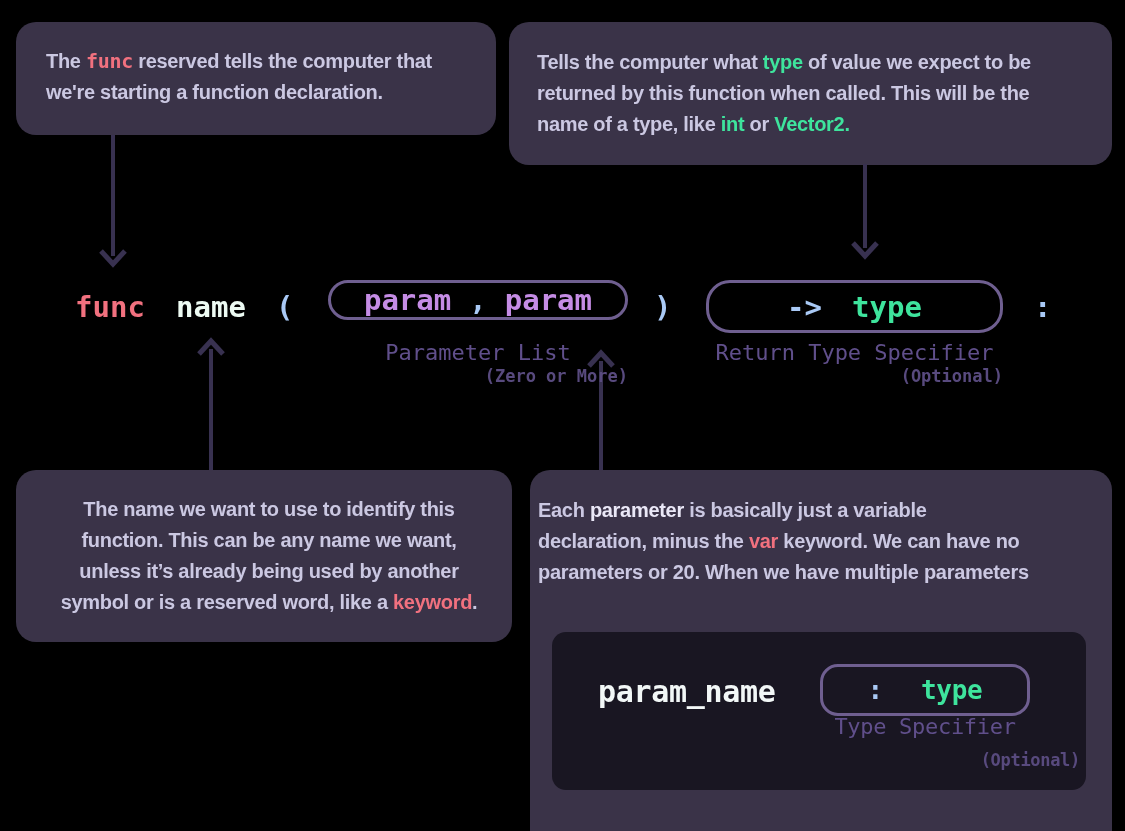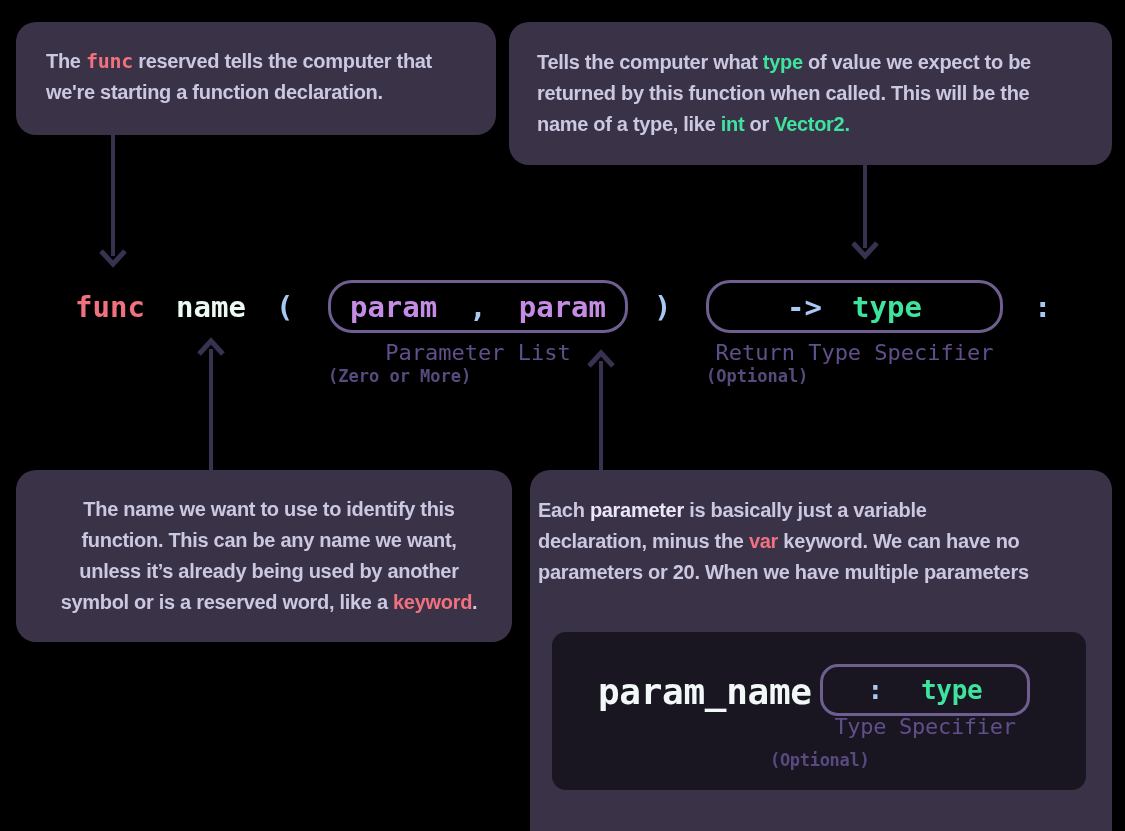--- a/index.html
+++ b/index.html
@@ -46,38 +46,38 @@
        font-weight:700;font-size:29px;line-height:34px;white-space:pre;}
   #t-func{left:75px;color:var(--red);}
   #t-name{left:176px;color:var(--name_white);}
   #t-open{left:276px;color:var(--blue);}
   #t-close{left:654px;color:var(--blue);}
   #t-colon{left:1034px;color:var(--blue);}
 
   .pill{position:absolute;border:3.5px solid var(--outline);border-radius:24px;
     display:flex;align-items:center;justify-content:center;
     font-family:"DejaVu Sans Mono",monospace;font-weight:700;font-size:29px;}
-  #pill-param{left:328px;top:280px;width:300px;height:53px;gap:32px;justify-content:center;}
+  #pill-param{left:328px;top:280px;width:300px;height:40px;gap:18px;justify-content:center;}
   #pill-ret{left:706px;top:280px;width:297px;height:53px;gap:30px;}
 
   .biglabel{position:absolute;text-align:center;color:var(--label);
     font-family:"DejaVu Sans Mono",monospace;font-weight:400;font-size:22px;
     line-height:22px;white-space:nowrap;}
-  .sublabel{position:absolute;text-align:left;color:var(--label_dim);
+  .sublabel{position:absolute;text-align:right;color:var(--label_dim);
     font-family:"DejaVu Sans Mono",monospace;font-weight:700;font-size:17px;
     line-height:17px;white-space:nowrap;}
   #lbl-plist{left:328px;width:300px;top:342px;}
   #lbl-plist-sub{left:328px;width:300px;top:368px;}
   #lbl-ret{left:693px;width:323px;top:342px;}
   #lbl-ret-sub{left:706px;width:297px;top:368px;}
 
   
   #code-box{position:absolute;left:22px;top:162px;width:534px;height:158px;
     background:var(--code_bg);border-radius:14px;}
-  #t-pname{position:absolute;left:46px;top:44px;font-size:36px;line-height:32px;
+  #t-pname{position:absolute;left:46px;top:44px;font-size:30px;line-height:32px;
     color:var(--param_white);}
   #pill-type{position:absolute;left:268px;top:32px;width:210px;height:52px;
     border:3px solid var(--outline);border-radius:18px;display:flex;
     align-items:center;justify-content:center;gap:38px;font-size:26px;}
   #lbl-type{left:218px;width:310px;top:84px;}
   #lbl-type-sub{left:218px;width:310px;top:120px;}
 </style>
 </head>
 <body>
 

